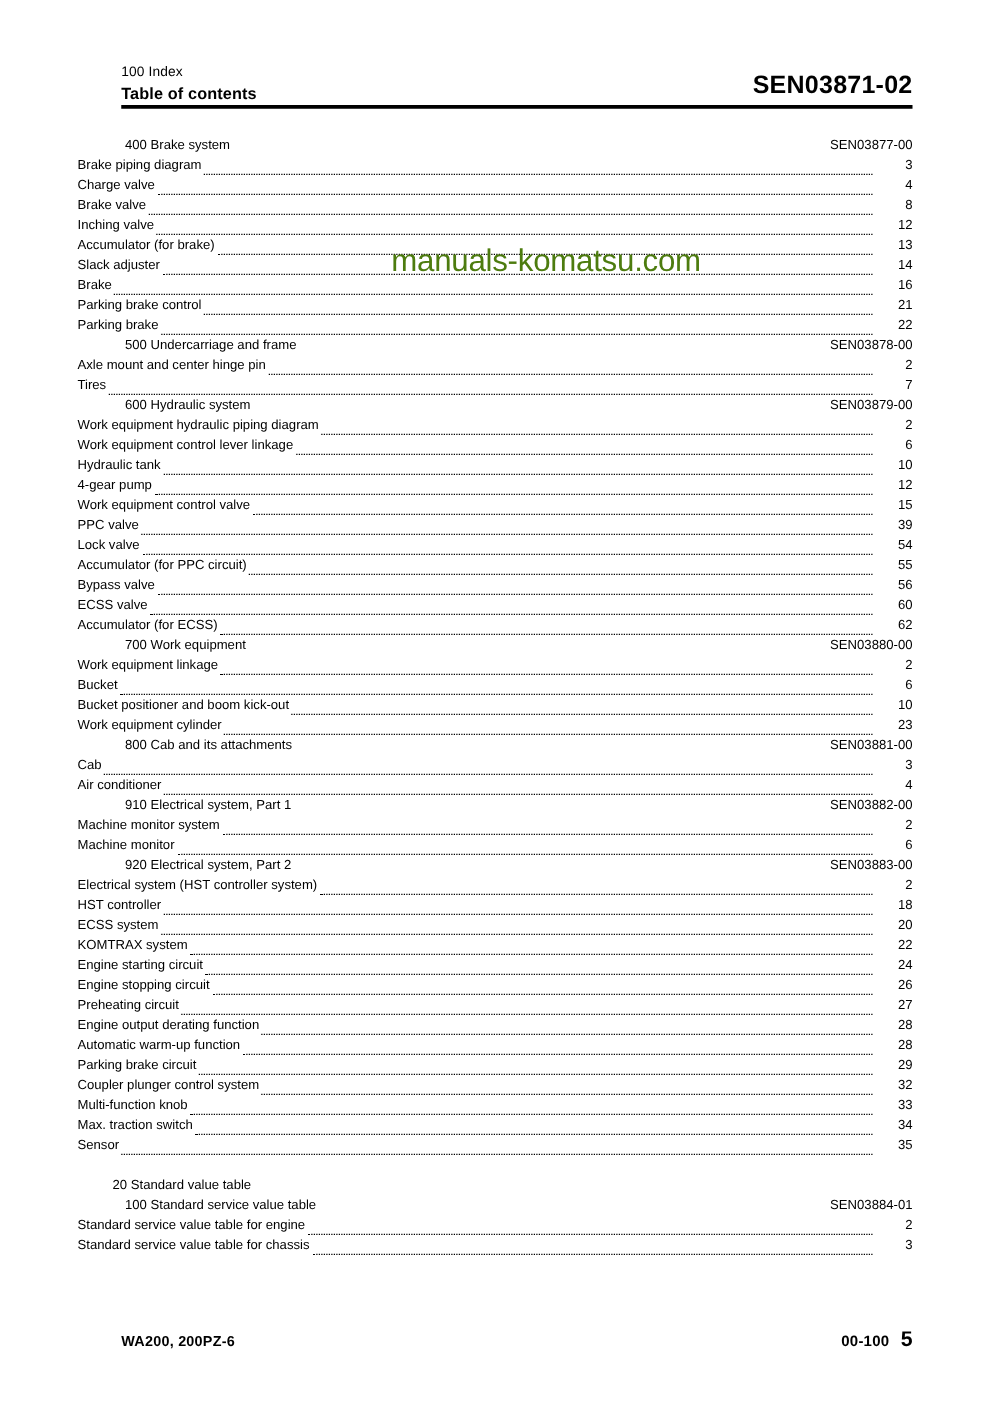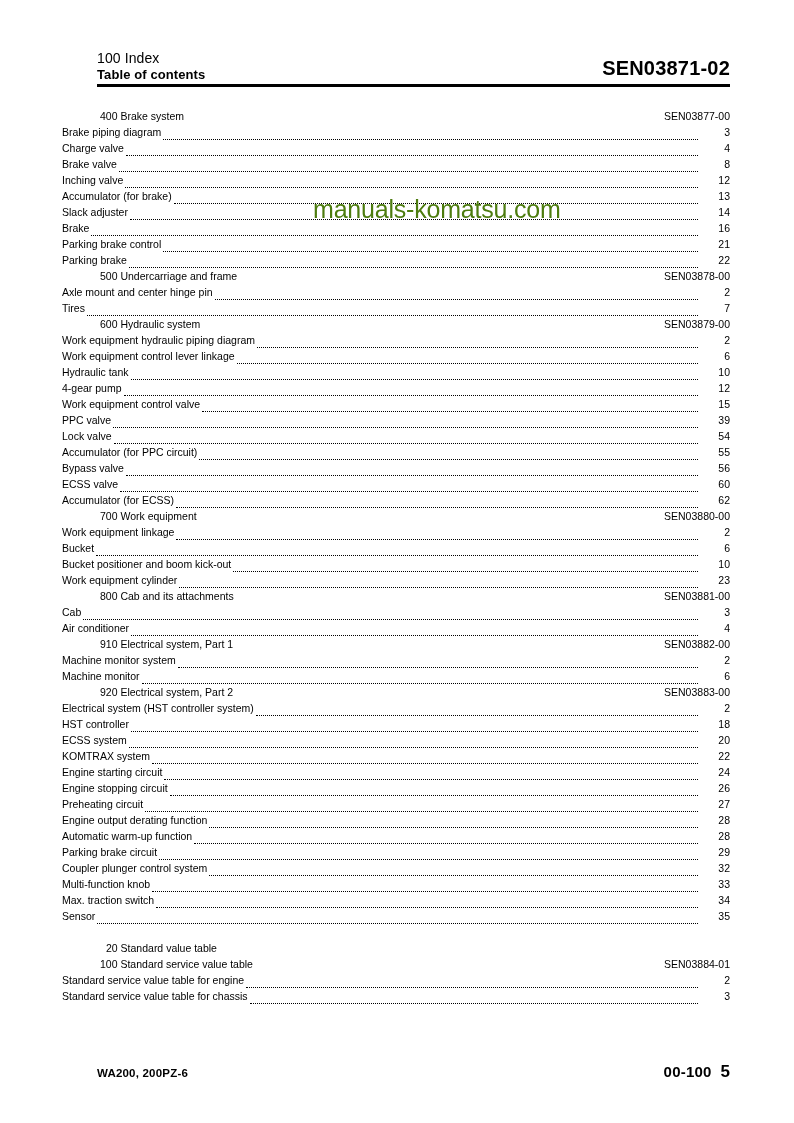--- a/index.html
+++ b/index.html
@@ -31,21 +31,21 @@
     display: flex;
     align-items: flex-end;
     justify-content: space-between;
   }
   .header-left {
     display: flex;
     flex-direction: column;
     line-height: 13px;
   }
   .header-kicker {
-    font-size: 14px;
+    font-size: 11px;
     font-weight: normal;
     letter-spacing: 0.1px;
   }
   .header-title {
     font-size: 13px;
     font-weight: bold;
     letter-spacing: 0.1px;
     margin-top: 3px;
   }
   .header-code {
@@ -77,21 +77,21 @@
     align-items: baseline;
     height: 16px;
     font-size: 10.5px;
     white-space: nowrap;
   }
   .row.spacer-before {
     margin-top: 16px;
   }
 
   
-  .lvl-0 { padding-left: 90px; margin-left: 16px; }   
+  .lvl-0 { padding-left: 90px; }   
   .lvl-1 { padding-left: 100px; }  
   .lvl-2 { padding-left: 62px; }  
 
   .row .label {
     flex: 0 0 auto;
   }
   .row .leader {
     flex: 1 1 auto;
     margin: 0 2px 0 2px;
     overflow: hidden;
@@ -146,21 +146,21 @@
     font-size: 11.5px;
     font-weight: bold;
     letter-spacing: 0.2px;
   }
   .footer-right {
     display: flex;
     align-items: baseline;
     gap: 9px;
   }
   .footer-section {
-    font-size: 15px;
+    font-size: 12px;
     font-weight: bold;
     letter-spacing: 0.2px;
   }
   .footer-pageno {
     font-size: 17px;
     font-weight: bold;
   }
 </style>
 </head>
 <body>

